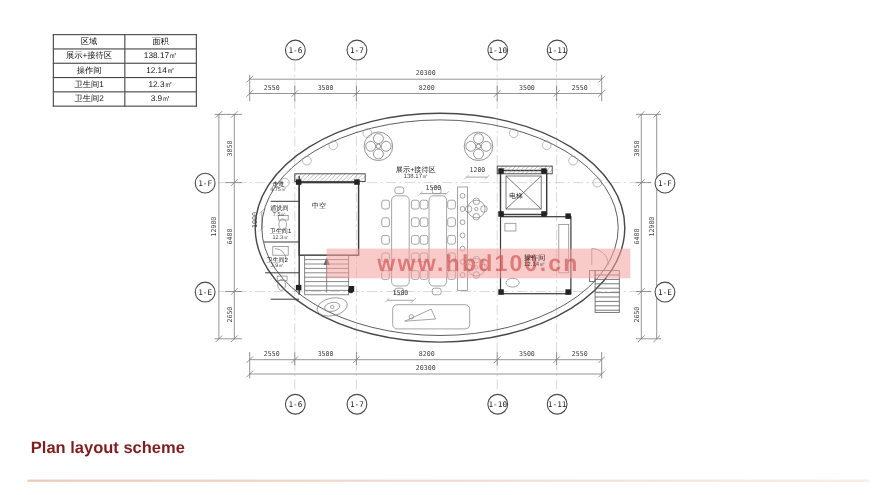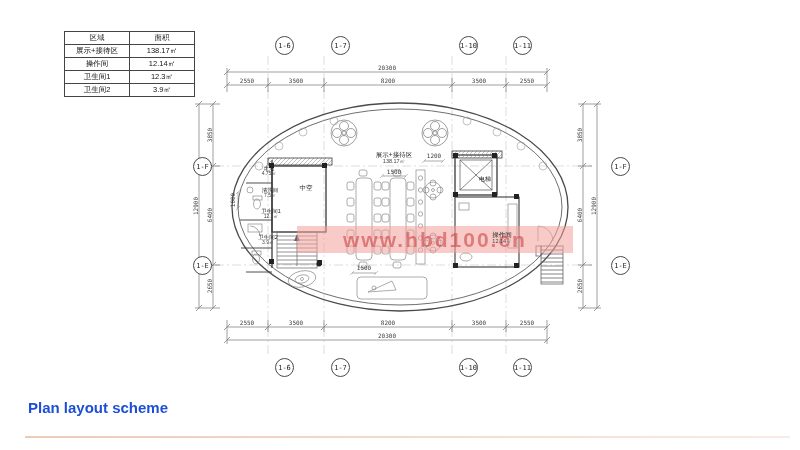--- a/index.html
+++ b/index.html
@@ -23,23 +23,23 @@
           color:#222;white-space:nowrap;}
   .rlabel .nm{font-size:6.5px;display:block;}
   .rlabel .ar{font-size:5.5px;display:block;color:#444;}
   
   #wm-brand{position:absolute;left:403px;top:206px;transform:translate(-50%,-50%);
             font-size:37px;font-weight:bold;letter-spacing:1px;white-space:nowrap;
             color:rgba(150,150,150,0.42);text-shadow:0 0 1px rgba(255,255,255,0.9);z-index:3;}
   #wm-band{position:absolute;left:297px;top:226px;width:276px;height:27px;z-index:2;
            background:rgba(242,160,156,0.55);display:flex;align-items:center;justify-content:center;}
   #wm-url{font-size:21px;font-weight:bold;letter-spacing:2px;color:rgba(205,70,70,0.6);white-space:nowrap;}
-  .toplayer{z-index:4;margin-left:16px;}
-  
-  #footer-en{position:absolute;left:28px;top:399px;font-size:15px;font-weight:bold;color:#1d4ed8;}
+  .toplayer{z-index:4;}
+  
+  #footer-en{position:absolute;left:28px;top:399px;font-size:15px;font-weight:bold;color:#7f1d1d;}
   #footer-zh{position:absolute;left:28px;top:420px;font-size:11px;font-weight:bold;color:#2ea44f;}
   #footer-line{position:absolute;left:25px;top:436px;width:765px;height:2px;
                background:linear-gradient(to right,#eccab8,#f8ece4);}
 </style>
 </head>
 <body>
 
 <div id="stage">
 
   <svg id="plan-svg" width="800" height="450" viewBox="0 0 800 450">

